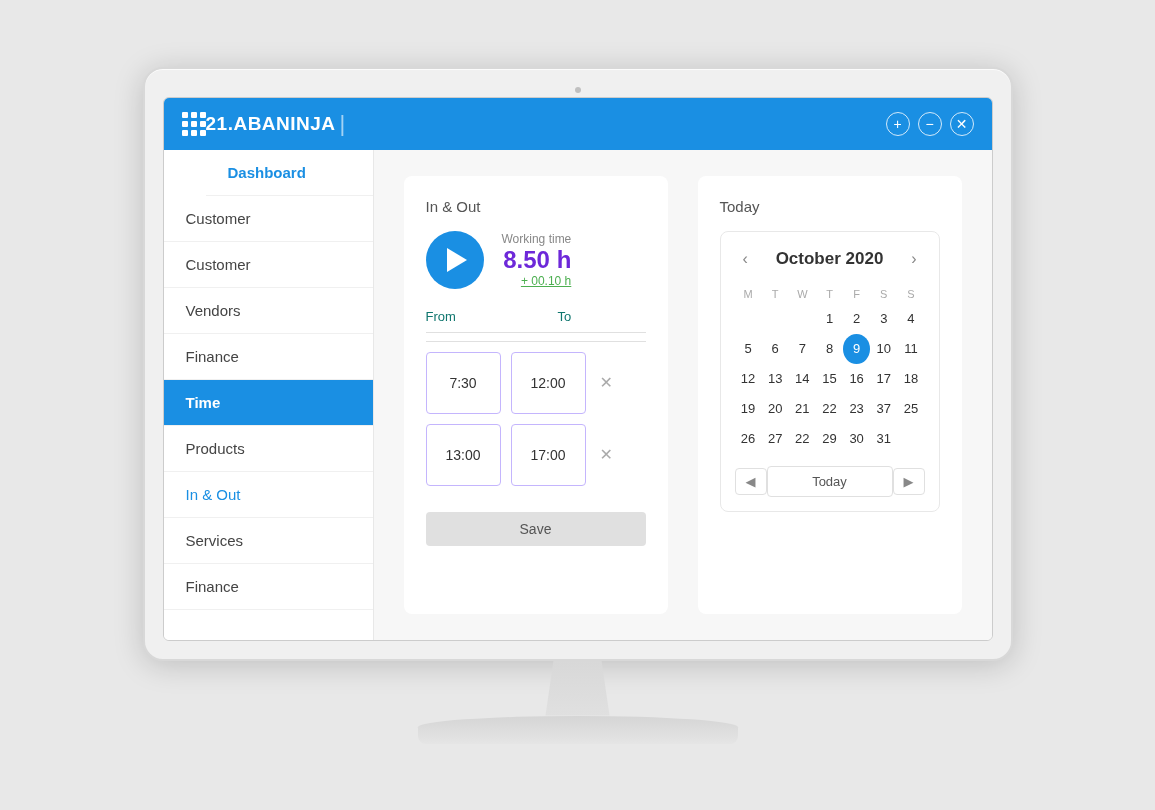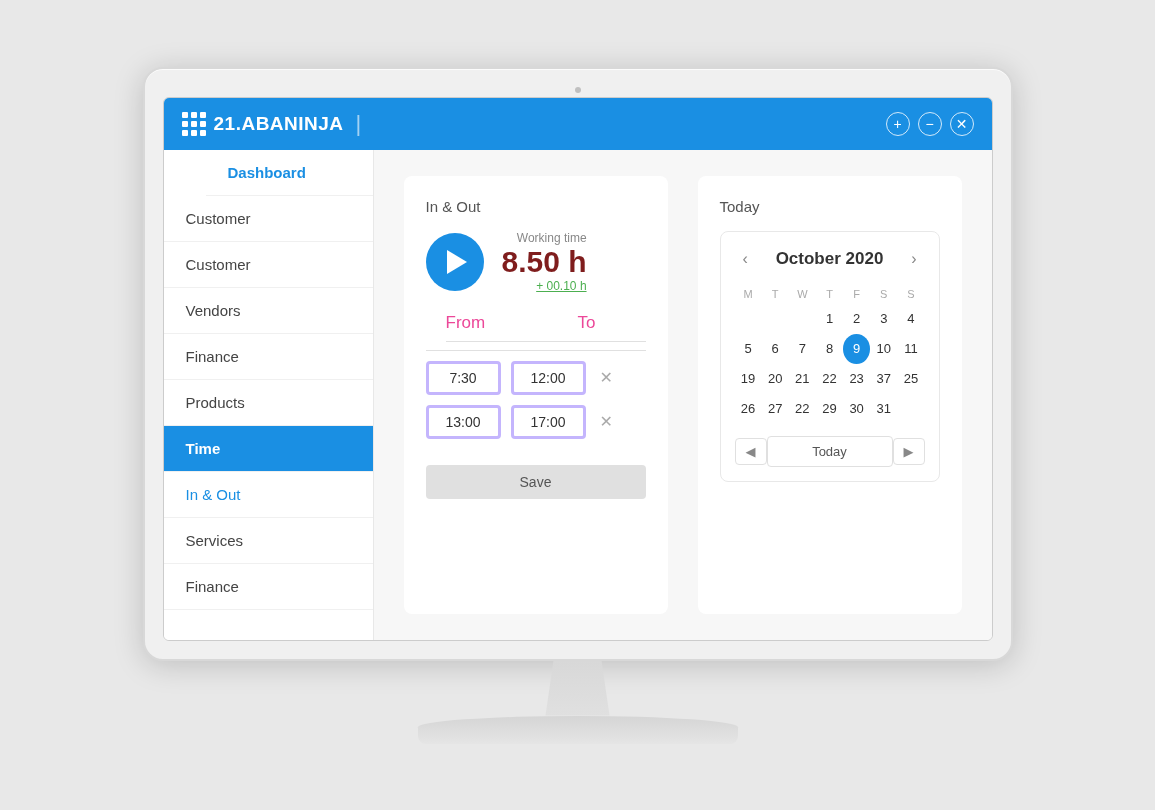--- a/index.html
+++ b/index.html
@@ -43,21 +43,20 @@
       display: flex;
       align-items: center;
       justify-content: space-between;
       padding: 0 18px;
       height: 52px;
     }
 
     .app-logo {
       display: flex;
       align-items: center;
-      gap: 8px;
       color: white;
       font-size: 18px;
       font-weight: 700;
     }
 
     .logo-grid {
       display: grid;
       grid-template-columns: repeat(3,6px);
       gap: 3px;
     }
@@ -205,61 +204,60 @@
     .working-time {
       text-align: right;
     }
 
     .working-time-label {
       font-size: 12px;
       color: #888;
     }
 
     .working-time-value {
-      font-size: 30px;
+      font-size: 24px;
       font-weight: 700;
-      color: #7f1d1d;
+      color: #6d28d9;
     }
 
     .working-time-extra {
       font-size: 12px;
       color: #4caf50;
       text-decoration: underline;
     }
 
     .time-entries {
       margin-top: 10px;
     }
 
     .time-row-header {
       display: flex;
       gap: 12px;
-      font-size: 17px;
-      color: #ec4899;
+      font-size: 13px;
+      color: #0f766e;
       padding-bottom: 8px;
       border-bottom: 1px solid #e0e0e0;
       margin-bottom: 8px;
-      margin-left: 20px;
     }
 
     .time-row-header span:first-child { width: 80px; }
     .time-row-header span:last-child { margin-left: auto; }
 
     .time-row {
       display: flex;
       align-items: center;
       gap: 10px;
       margin-bottom: 10px;
     }
 
     .time-input {
       width: 75px;
-      border: 3px solid #c4b5fd;
+      border: 1px solid #c4b5fd;
       border-radius: 4px;
-      padding: 6px 8px;
+      padding: 22px 8px;
       font-size: 14px;
       color: #333;
       text-align: center;
     }
 
     .time-delete {
       color: #aaa;
       cursor: pointer;
       font-size: 16px;
       margin-left: 4px;
@@ -430,22 +428,22 @@
       </div>
 
       <div class="app-body">
 
         <div class="sidebar">
           <div class="sidebar-item dashboard">Dashboard</div>
           <div class="sidebar-item">Customer</div>
           <div class="sidebar-item">Customer</div>
           <div class="sidebar-item">Vendors</div>
           <div class="sidebar-item">Finance</div>
+          <div class="sidebar-item active-blue">Time</div>
           <div class="sidebar-item">Products</div>
-          <div class="sidebar-item active-blue">Time</div>
           <div class="sidebar-item active-link">In &amp; Out</div>
           <div class="sidebar-item">Services</div>
           <div class="sidebar-item">Finance</div>
         </div>
 
         <div class="main-content">
 
           <div class="panel">
             <div class="panel-title">In &amp; Out</div>
 
@@ -517,20 +515,29 @@
                     <tr>
                       <td>5</td>
                       <td>6</td>
                       <td>7</td>
                       <td>8</td>
                       <td class="today">9</td>
                       <td>10</td>
                       <td>11</td>
                     </tr>
                     <tr>
+                      <td>12</td>
+                      <td>13</td>
+                      <td>14</td>
+                      <td>15</td>
+                      <td>16</td>
+                      <td>17</td>
+                      <td>18</td>
+                    </tr>
+                    <tr>
                       <td>19</td>
                       <td>20</td>
                       <td>21</td>
                       <td>22</td>
                       <td>23</td>
                       <td>37</td>
                       <td>25</td>
                     </tr>
                     <tr>
                       <td>26</td>

